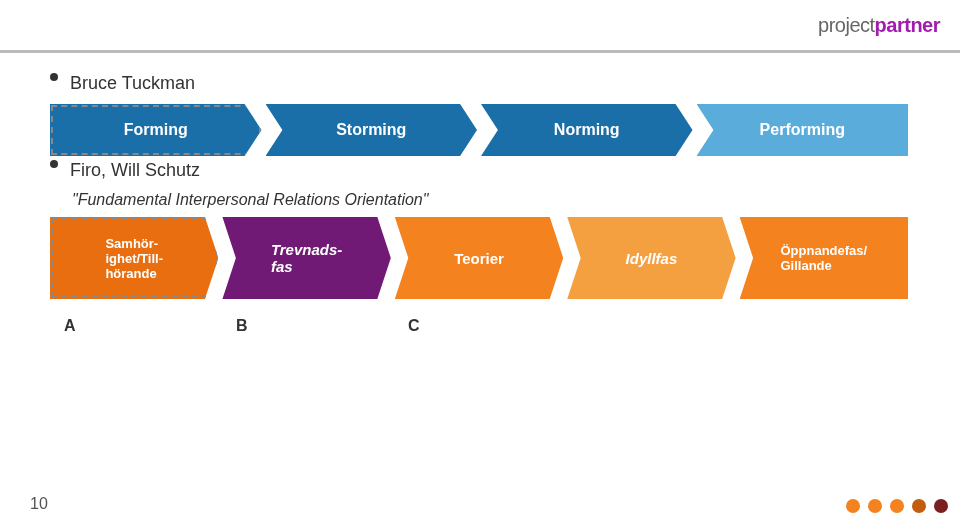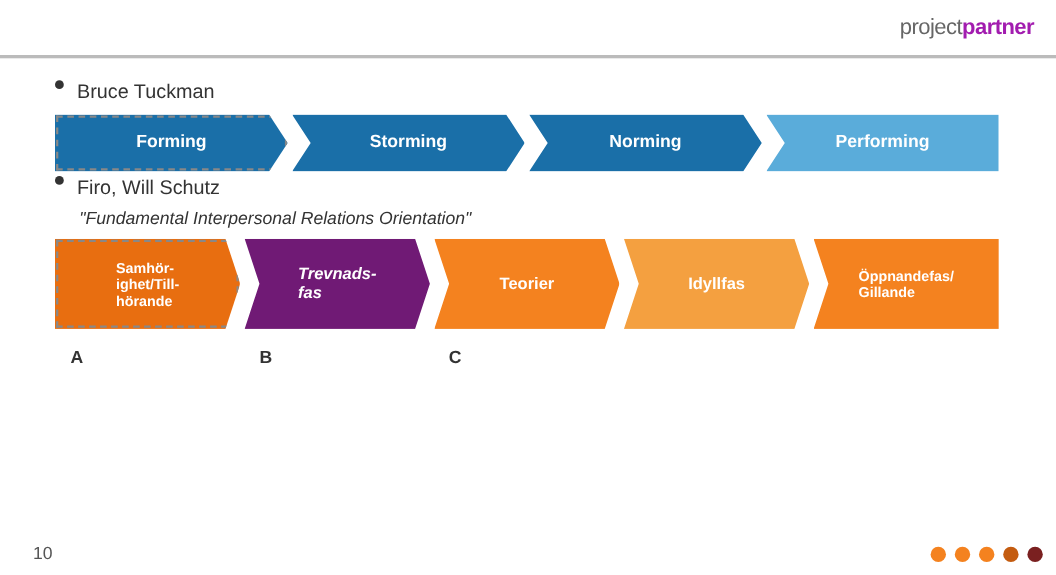--- a/index.html
+++ b/index.html
@@ -163,21 +163,21 @@
       padding-left: 14px;
     }
 
     
     .footer {
       position: absolute;
       bottom: 10px;
       left: 30px;
       right: 12px;
       display: flex;
-      align-items: center;
+      align-items: flex-end;
       justify-content: space-between;
     }
 
     .page-number {
       font-size: 16px;
       color: #555;
     }
 
     .footer-dots {
       display: flex;
@@ -257,21 +257,21 @@
   </div>
   <div class="firo-quote">"Fundamental Interpersonal Relations Orientation"</div>
 
   <div class="process-row firo-row">
     <div class="arrow-item dashed-first" style="font-size:13px; white-space:pre-line;">Samhör-
 ighet/Till-
 hörande</div>
     <div class="arrow-item" style="white-space:pre-line; font-style:italic;">Trevnads-
 fas</div>
     <div class="arrow-item">Teorier</div>
-    <div class="arrow-item" style="">Idyllfas</div>
+    <div class="arrow-item" style="font-style:italic;">Idyllfas</div>
     <div class="arrow-item" style="font-size:13px; white-space:pre-line;">Öppnandefas/
 Gillande</div>
   </div>
 
   <div class="firo-labels-row">
     <div class="firo-label">A</div>
     <div class="firo-label">B</div>
     <div class="firo-label">C</div>
     <div class="firo-label"></div>
     <div class="firo-label"></div>

